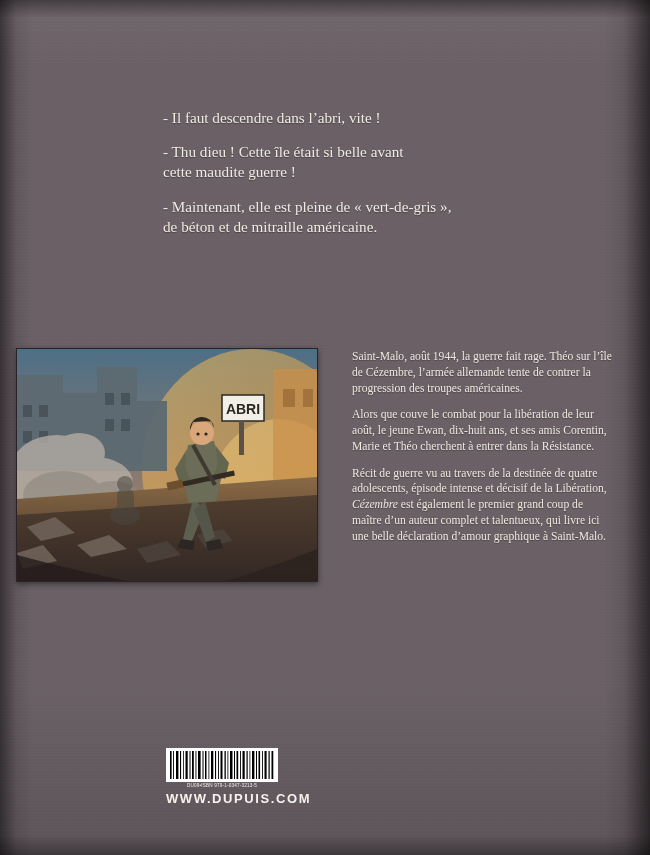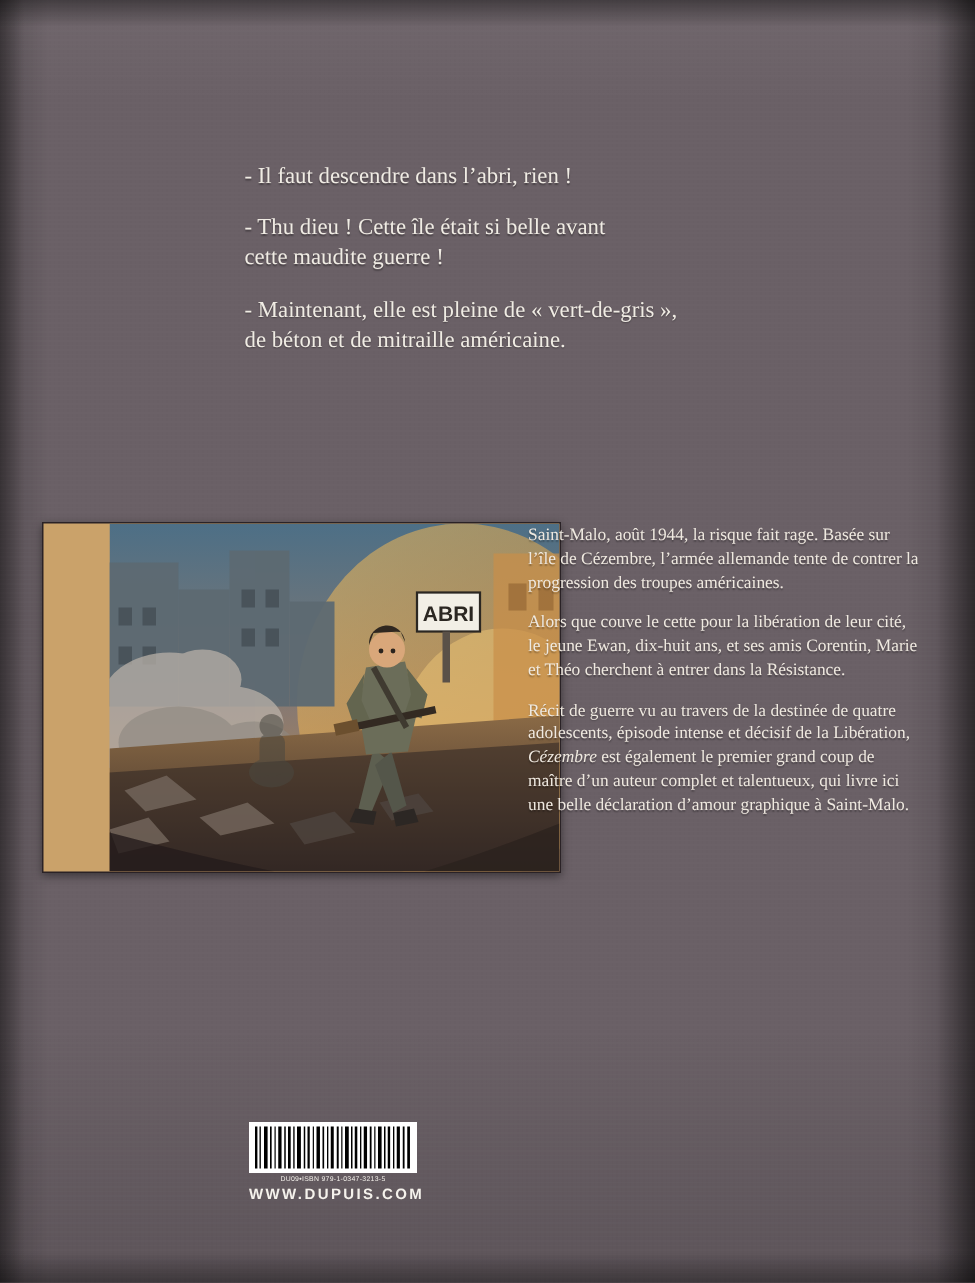--- a/index.html
+++ b/index.html
@@ -78,29 +78,28 @@
   }
   .dialogue p {
     margin: 0 0 14px 0;
     white-space: pre-line;
   }
   .dialogue p:last-child { margin-bottom: 0; }
 
   
   .illo-wrap {
     position: absolute;
-    left: 28px;
+    left: 16px;
     top: 348px;
     width: 300px;
     height: 232px;
     border: 1px solid #2a2226;
     box-shadow: 0 2px 6px rgba(0,0,0,0.45);
     overflow: hidden;
     background: #caa26a;
-    padding-left: 44px;
   }
   .illo-wrap svg { display: block; }
 
   
   .blurb {
     position: absolute;
     left: 352px;
     top: 349px;
     width: 262px;
     color: #efe9e0;
@@ -132,34 +131,34 @@
     font-family: "Liberation Sans", sans-serif;
     font-size: 4.6px;
     letter-spacing: 0.2px;
     color: #f2efe9;
     white-space: nowrap;
   }
   .dupuis-url {
     margin-top: 3px;
     font-family: "Liberation Sans", sans-serif;
     font-weight: bold;
-    font-size: 10px;
+    font-size: 13px;
     letter-spacing: 1.6px;
     color: #f5f2ec;
   }
 </style>
 </head>
 <body>
 
 <div class="cover">
 
   <div class="grain"></div>
 
   <div class="dialogue">
-    <p>- Il faut descendre dans l’abri, rien !</p>
+    <p>- Il faut descendre dans l’abri, vite !</p>
     <p>- Thu dieu ! Cette île était si belle avant
 cette maudite guerre !</p>
     <p>- Maintenant, elle est pleine de « vert-de-gris »,
 de béton et de mitraille américaine.</p>
   </div>
 
   <div class="illo-wrap">
     <svg width="300" height="232" viewBox="0 0 300 232" xmlns="http://www.w3.org/2000/svg">
       <defs>
         <linearGradient id="sky" x1="0" y1="0" x2="0" y2="1">
@@ -262,22 +261,22 @@
         <rect x="100" y="140" width="17" height="28" rx="6"></rect>
         <circle cx="108" cy="135" r="8"></circle>
       </g>
 
       <path d="M0 232 L0 206 Q60 222 110 232 Z" fill="#241c1b" opacity="0.8"></path>
       <path d="M300 232 L300 200 Q250 220 210 232 Z" fill="#2a211d" opacity="0.7"></path>
     </svg>
   </div>
 
   <div class="blurb">
-    <p>Saint-Malo, août 1944, la risque fait rage. Basée sur l’île de Cézembre, l’armée allemande tente de contrer la progression des troupes américaines.</p>
-    <p>Alors que couve le cette pour la libération de leur cité, le jeune Ewan, dix-huit ans, et ses amis Corentin, Marie et Théo cherchent à entrer dans la Résistance.</p>
+    <p>Saint-Malo, août 1944, la guerre fait rage. Théo sur l’île de Cézembre, l’armée allemande tente de contrer la progression des troupes américaines.</p>
+    <p>Alors que couve le combat pour la libération de leur août, le jeune Ewan, dix-huit ans, et ses amis Corentin, Marie et Théo cherchent à entrer dans la Résistance.</p>
     <p>Récit de guerre vu au travers de la destinée de quatre adolescents, épisode intense et décisif de la Libération, <i>Cézembre</i> est également le premier grand coup de maître d’un auteur complet et talentueux, qui livre ici une belle déclaration d’amour graphique à Saint-Malo.</p>
   </div>
 
   <div class="barcode-block">
     <svg class="barcode" viewBox="0 0 112 34">
       <rect x="0" y="0" width="112" height="34" fill="#ffffff"></rect>
       <g class="bars" fill="#000000">
         <rect x="4" y="3" width="1.6" height="28"></rect>
         <rect x="7" y="3" width="0.9" height="28"></rect>
         <rect x="10" y="3" width="2.4" height="28"></rect>

